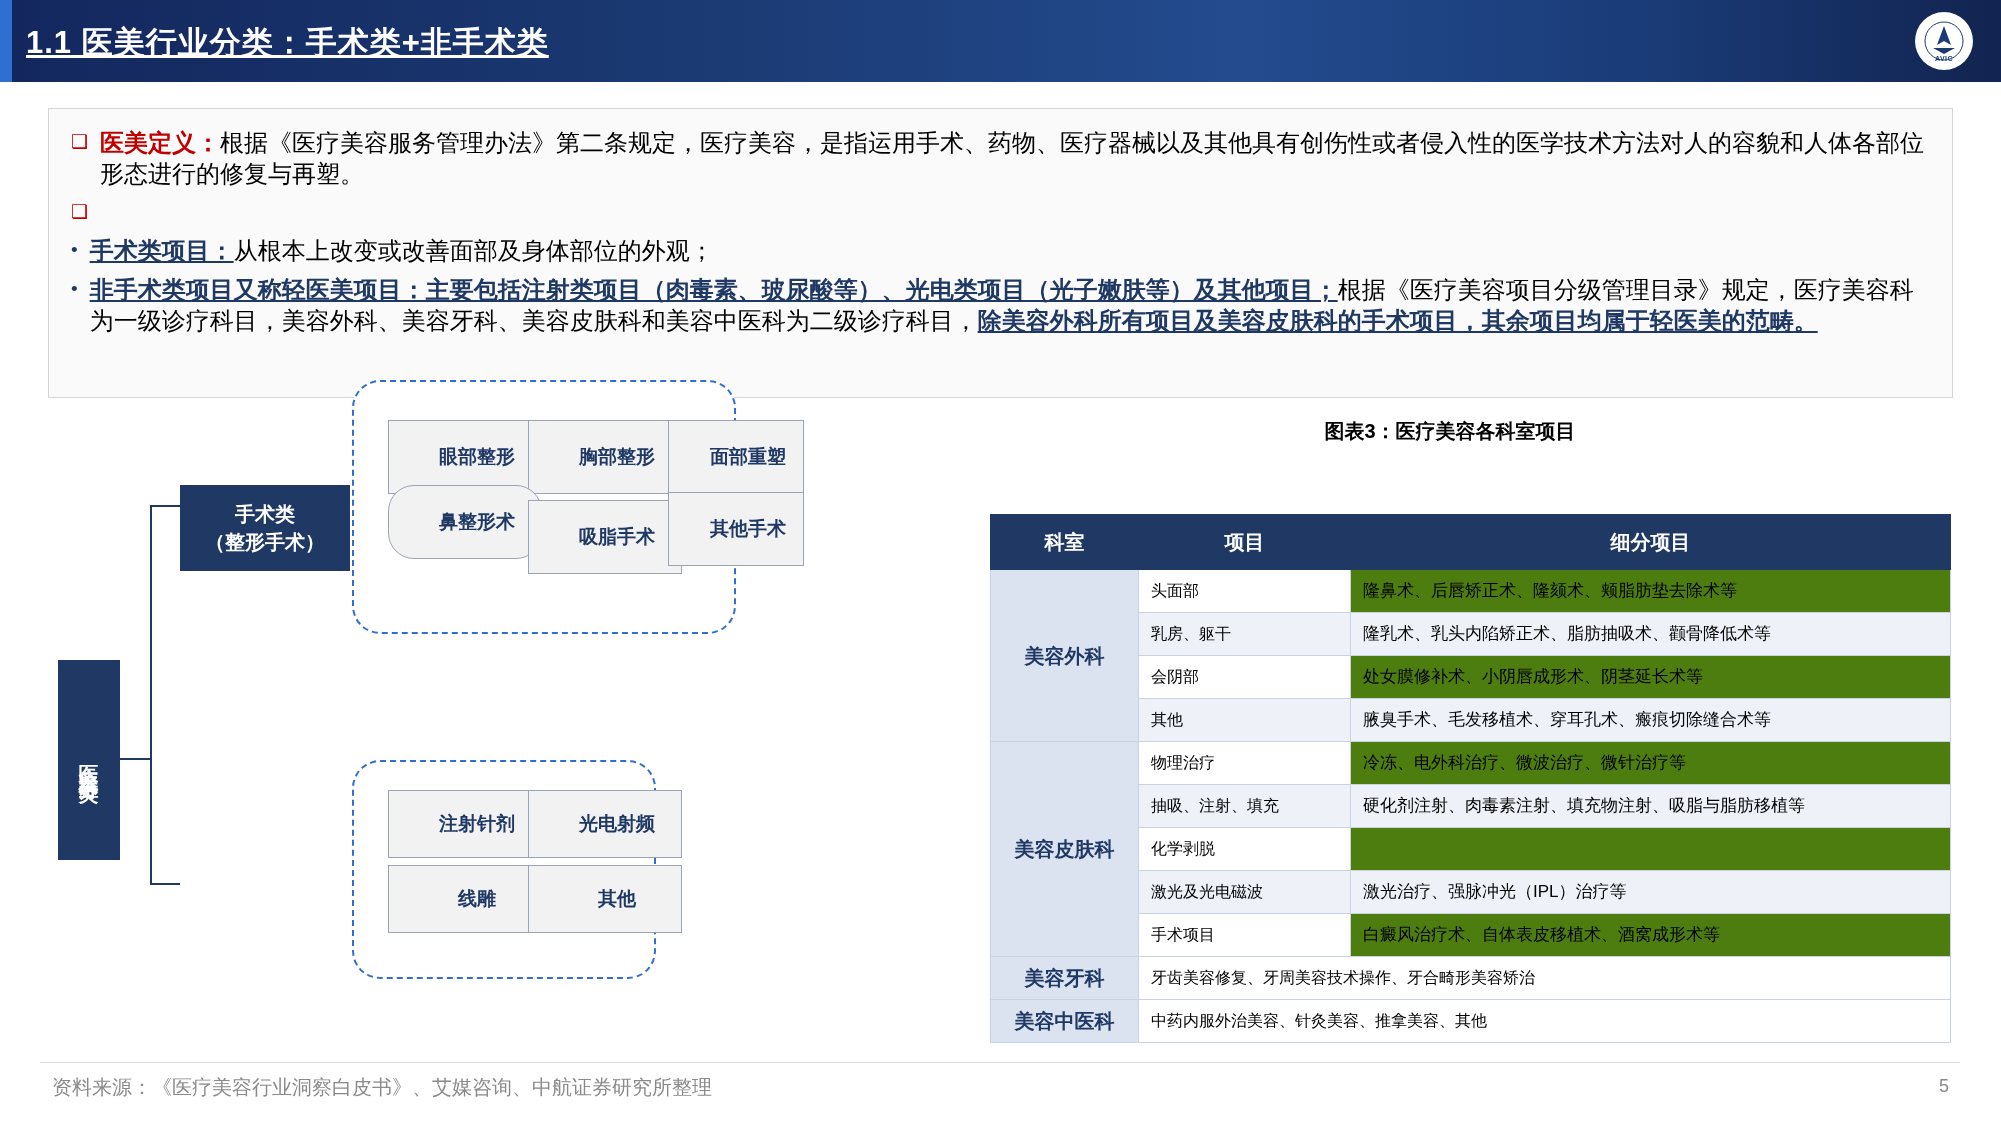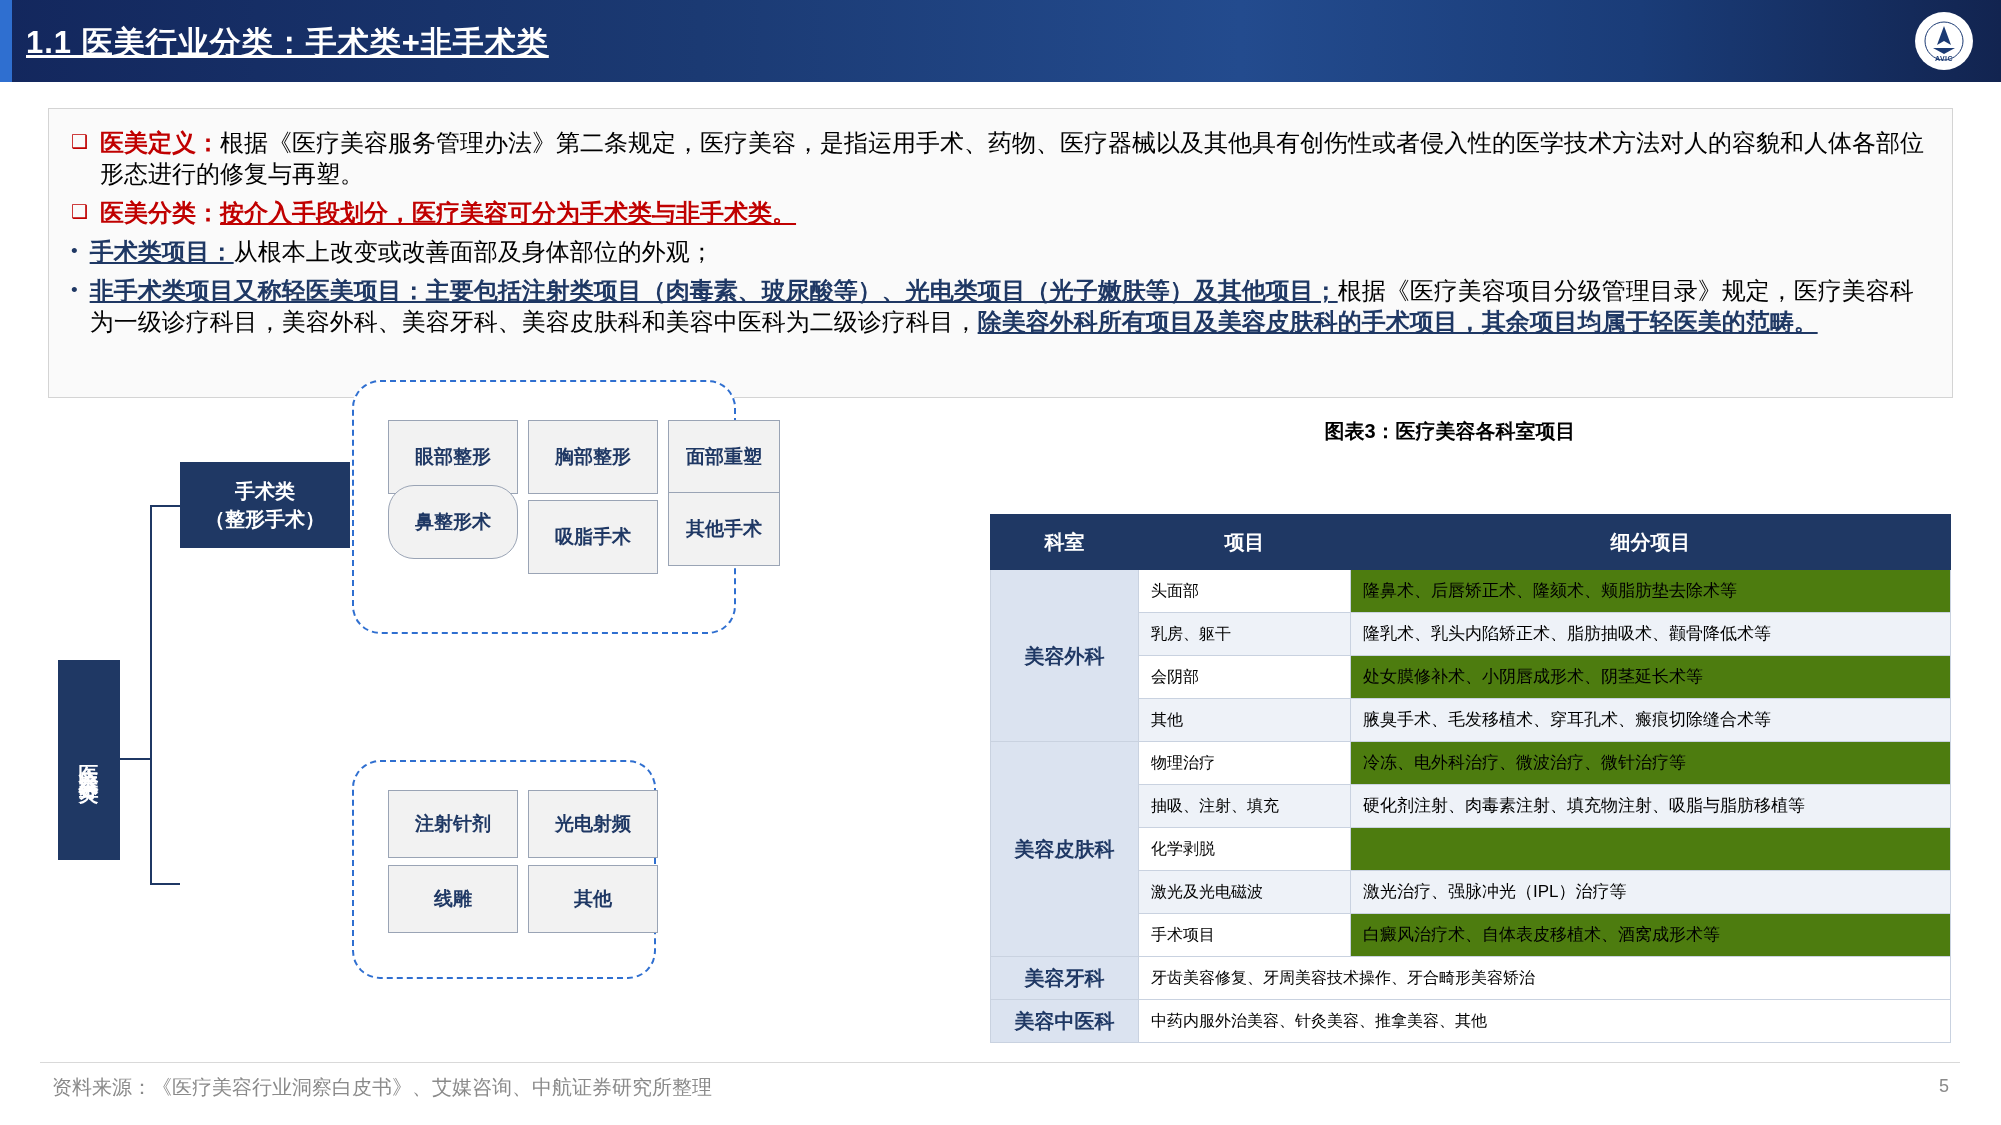--- a/index.html
+++ b/index.html
@@ -139,20 +139,21 @@
     background: #1f3864;
     color: #ffffff;
     font-weight: bold;
     font-size: 20px;
     line-height: 28px;
     display: flex;
     flex-direction: column;
     align-items: center;
     justify-content: center;
     text-align: center;
+    margin-top: 23px;
   }
   #catSurgery { left: 140px; top: 2px; width: 170px; height: 86px; }
   #catNonSurgery { left: 140px; top: 380px; width: 170px; height: 86px; }
 
   .dashed-group {
     position: absolute;
     border: 2px dashed #2f6fd0;
     border-radius: 28px;
     background: #ffffff;
   }
@@ -163,20 +164,21 @@
     position: absolute;
     background: #f2f2f2;
     border: 1px solid #9aa4b5;
     color: #1f3864;
     font-weight: bold;
     font-size: 19px;
     display: flex;
     align-items: center;
     justify-content: center;
     text-align: center;
+    padding-left: 24px;
   }
 
   .connector { position: absolute; background: #1f3864; }
 
   
   .table-wrap {
     position: absolute;
     left: 990px;
     top: 478px;
     width: 960px;
@@ -266,23 +268,20 @@
 
   <div class="bullet-row">
     <div class="sq-marker">❑</div>
     <div class="intro-text">
       <span class="red-bold">医美定义：</span><span>根据《医疗美容服务管理办法》第二条规定，医疗美容，是指运用手术、药物、医疗器械以及其他具有创伤性或者侵入性的医学技术方法对人的容貌和人体各部位形态进行的修复与再塑。</span>
     </div>
   </div>
 
   <div class="bullet-row">
     <div class="sq-marker">❑</div>
-    <div class="intro-text">
-      <span class="red-bold">医美分类：</span><span class="red-bold-u">按介入手段划分，医疗美容可分为手术类与非手术类。</span>
-    </div>
   </div>
 
   <div class="bullet-row">
     <div class="dot-marker">•</div>
     <div class="intro-text">
       <span class="blue-bold-u">手术类项目：</span><span>从根本上改变或改善面部及身体部位的外观；</span>
     </div>
   </div>
 
   <div class="bullet-row">

